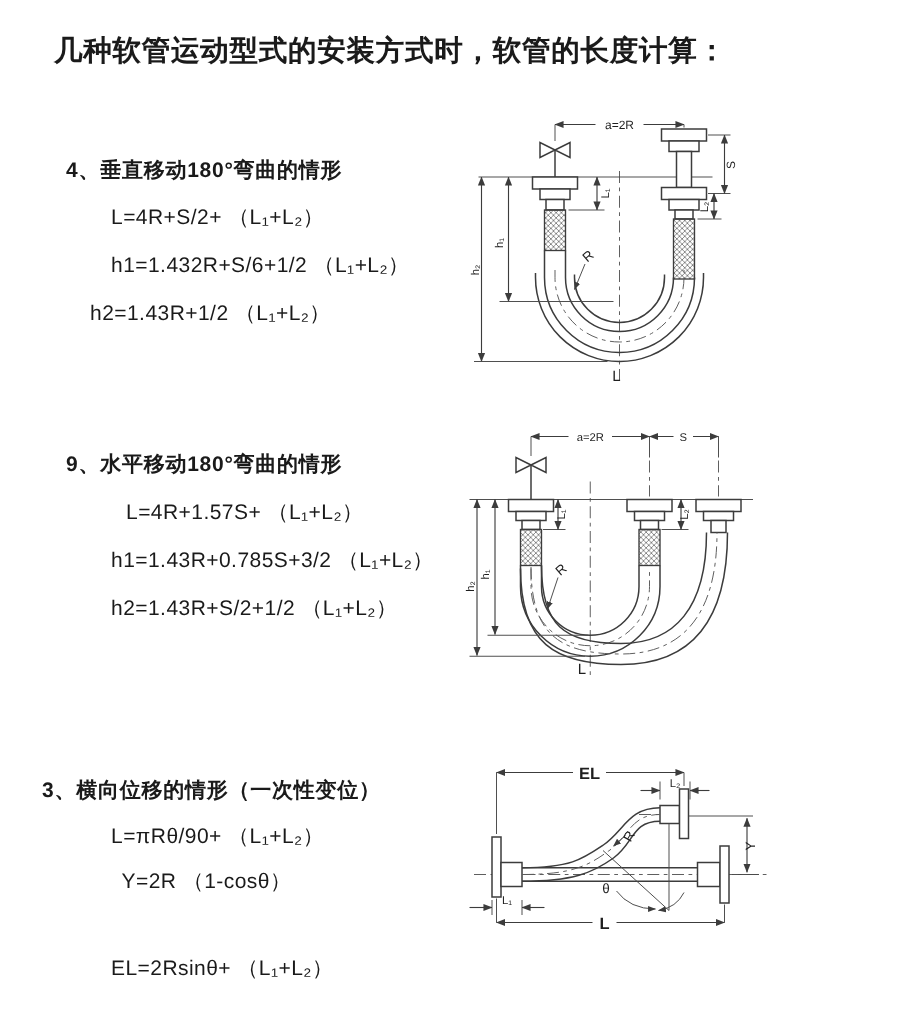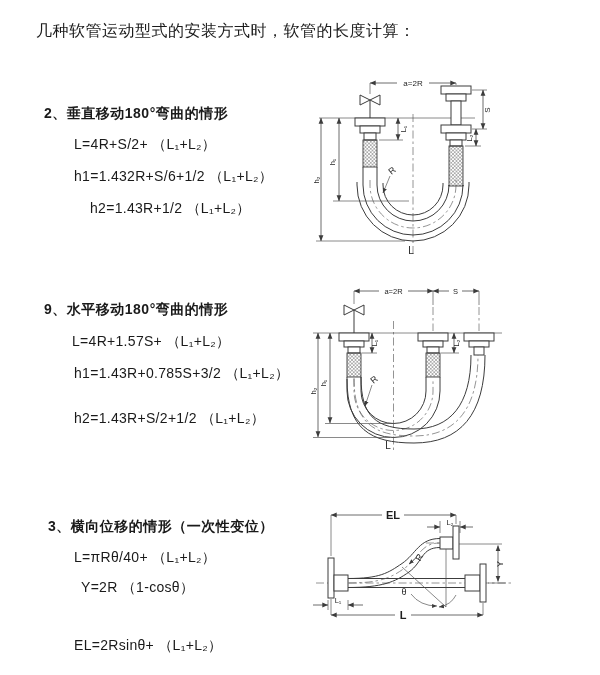--- a/index.html
+++ b/index.html
@@ -2,21 +2,21 @@
 <html><head>
 <meta charset="utf-8">
 <title>几种软管运动型式的安装方式时，软管的长度计算：</title>
 <style>
   html,body { margin:0; padding:0; }
   body {
     width:600px; height:675px; background:#ffffff; position:relative;
     font-family:"Liberation Sans","DejaVu Sans",sans-serif; color:#1a1a1a; overflow:hidden;
   }
   .abs { position:absolute; }
-  .title { left:36px; top:21px; font-size:16px; font-weight:400; letter-spacing:.5px; }
+  .title { left:36px; top:21px; font-size:19px; font-weight:700; letter-spacing:.5px; }
   .heading { font-size:14px; font-weight:700; letter-spacing:.5px; }
   .formula { font-size:14px; font-weight:500; letter-spacing:.3px; }
   svg.dwg { overflow:visible; }
   svg .ln   { stroke:#3c3c3c; stroke-width:1;   fill:none; }
   svg .tn   { stroke:#4a4a4a; stroke-width:.65; fill:none; }
   svg .cl   { stroke:#5a5a5a; stroke-width:.65; fill:none; stroke-dasharray:8 3 2.5 3; }
   svg .dim  { stroke:#3c3c3c; stroke-width:.75; fill:none; }
   svg .part { fill:#ffffff; stroke:#3c3c3c; stroke-width:1; }
   svg .braid{ fill:url(#braid); stroke:#3c3c3c; stroke-width:.9; }
   svg .wbg  { fill:#ffffff; stroke:none; }
@@ -38,24 +38,24 @@
     <pattern id="braid" patternUnits="userSpaceOnUse" width="3.5" height="3.5">
       <path d="M0,3.5 L3.5,0 M0,0 L3.5,3.5" stroke="#777" stroke-width="0.55"></path>
     </pattern>
   </defs>
 </svg>
 
 <div>
 
   <div class="abs title">几种软管运动型式的安装方式时，软管的长度计算：</div>
 
-  <div class="abs heading" style="left:44px;top:105px">2、垂直移动180°弯曲的情形</div>
+  <div class="abs heading" style="left:44px;top:105px">4、垂直移动180°弯曲的情形</div>
   <div class="abs formula" style="left:74px;top:136px">L=4R+S/2+ （L₁+L₂）</div>
   <div class="abs formula" style="left:74px;top:168px">h1=1.432R+S/6+1/2 （L₁+L₂）</div>
-  <div class="abs formula" style="left:90px;top:200px">h2=1.43R+1/2 （L₁+L₂）</div>
+  <div class="abs formula" style="left:60px;top:200px">h2=1.43R+1/2 （L₁+L₂）</div>
 
   <svg class="abs dwg" style="left:313px;top:70px" width="275" height="192" viewBox="0 0 275 192">
     <line class="cl" x1="100" y1="44" x2="100" y2="186"></line>
     <line class="tn" x1="6" y1="48" x2="162" y2="48"></line>
 
     <g>
       <path class="ln" d="M57,30 L47,25 L47,35 Z M57,30 L67,25 L67,35 Z"></path>
       <line class="ln" x1="57" y1="30" x2="57" y2="48"></line>
     </g>
 
@@ -115,23 +115,23 @@
     </g>
 
     <g>
       <line class="tn" x1="77" y1="106" x2="70" y2="123" marker-end="url(#arr)"></line>
       <text class="lb9" x="81" y="103" text-anchor="middle" transform="rotate(-40 81 103)">R</text>
     </g>
     <text class="lb10" x="98" y="184" text-anchor="middle">L</text>
   </svg>
 
   <div class="abs heading" style="left:44px;top:301px">9、水平移动180°弯曲的情形</div>
-  <div class="abs formula" style="left:72px;top:333px">L=4R+1.57S+ （L₁+L₂）</div>
+  <div class="abs formula" style="left:84px;top:333px">L=4R+1.57S+ （L₁+L₂）</div>
   <div class="abs formula" style="left:74px;top:365px">h1=1.43R+0.785S+3/2 （L₁+L₂）</div>
-  <div class="abs formula" style="left:74px;top:410px">h2=1.43R+S/2+1/2 （L₁+L₂）</div>
+  <div class="abs formula" style="left:74px;top:397px">h2=1.43R+S/2+1/2 （L₁+L₂）</div>
 
   <svg class="abs dwg" style="left:310px;top:283px" width="285" height="175" viewBox="0 0 285 175">
     <line class="cl" x1="83.5" y1="38" x2="83.5" y2="170"></line>
     <line class="cl" x1="123" y1="24" x2="123" y2="48"></line>
     <line class="cl" x1="169" y1="24" x2="169" y2="48"></line>
     <line class="tn" x1="3" y1="50" x2="192" y2="50"></line>
 
     <g>
       <path class="ln" d="M44,27 L34,22 L34,32 Z M44,27 L54,22 L54,32 Z"></path>
       <line class="ln" x1="44" y1="27" x2="44" y2="50"></line>
@@ -196,22 +196,22 @@
       <text class="lb7" x="148.5" y="60" text-anchor="middle" transform="rotate(-90 148.5 60)">L₂</text>
     </g>
 
     <g>
       <line class="tn" x1="62" y1="102" x2="55" y2="123" marker-end="url(#arr)"></line>
       <text class="lb9" x="66" y="99" text-anchor="middle" transform="rotate(-40 66 99)">R</text>
     </g>
     <text class="lb10" x="78" y="166" text-anchor="middle">L</text>
   </svg>
 
-  <div class="abs heading" style="left:48px;top:518px">3、横向位移的情形（一次性变位）</div>
-  <div class="abs formula" style="left:74px;top:549px">L=πRθ/40+ （L₁+L₂）</div>
+  <div class="abs heading" style="left:28px;top:518px">3、横向位移的情形（一次性变位）</div>
+  <div class="abs formula" style="left:74px;top:549px">L=πRθ/90+ （L₁+L₂）</div>
   <div class="abs formula" style="left:81px;top:579px">Y=2R （1-cosθ）</div>
   <div class="abs formula" style="left:74px;top:637px">EL=2Rsinθ+ （L₁+L₂）</div>
 
   <svg class="abs dwg" style="left:300px;top:503px" width="300" height="142" viewBox="0 0 300 142">
     <line class="cl" x1="16" y1="80" x2="214" y2="80"></line>
     <line class="cl" x1="126" y1="40" x2="158" y2="40"></line>
     <line class="tn" x1="159" y1="41" x2="202" y2="41"></line>
 
     <g>
       <rect class="part" x="28" y="55" width="6" height="40"></rect>

